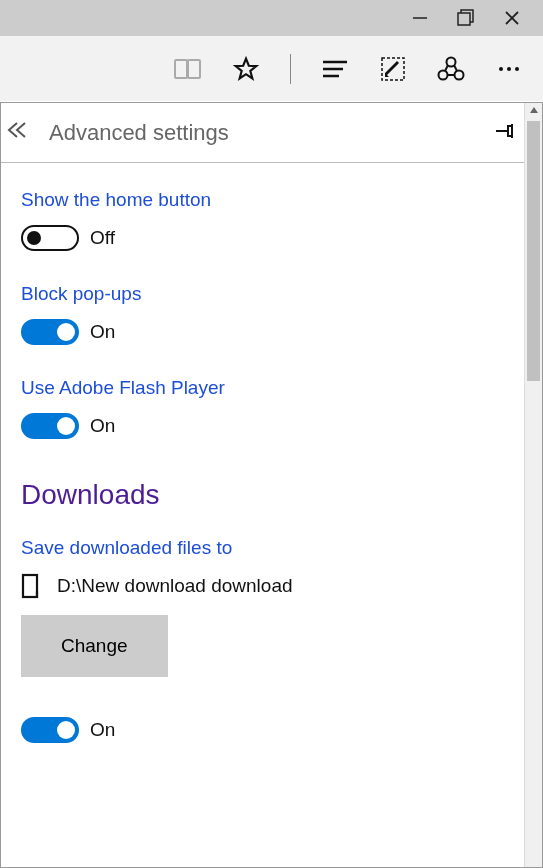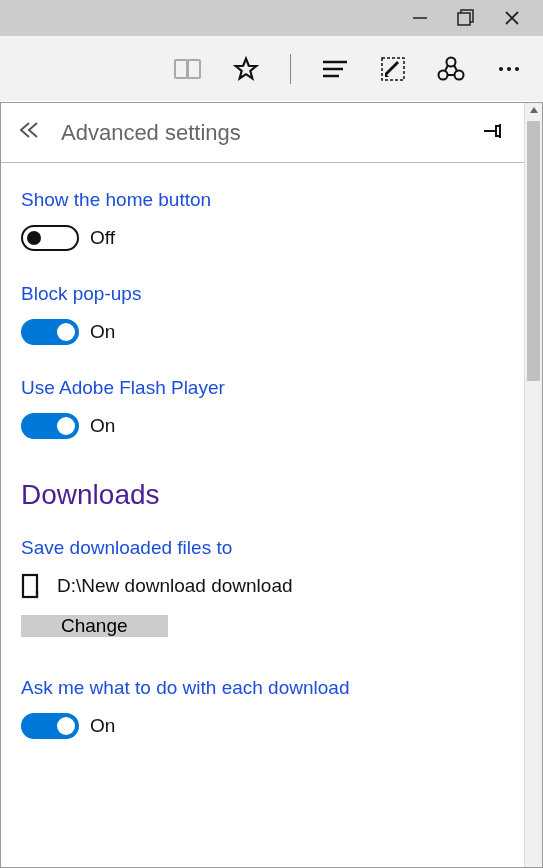--- a/index.html
+++ b/index.html
@@ -57,21 +57,21 @@
     top: 18px;
     left: 2px;
     right: 2px;
     height: 260px;
     background: #c0c0c0;
   }
   .panel-header {
     display: flex;
     align-items: center;
     height: 60px;
-    padding: 0 18px;
+    padding: 0 6px;
     border-bottom: 1px solid #bbb;
     color: #666;
   }
   .panel-header .back {
     font-size: 18px;
     margin-right: 22px;
     color: #555;
   }
   .panel-header .title {
     font-size: 22px;
@@ -134,21 +134,21 @@
     align-items: center;
     gap: 14px;
     margin-bottom: 16px;
     margin-top: 14px;
   }
   .folder-icon { width: 22px; height: 26px; }
   .path-text { font-size: 19px; }
   .change-btn {
     background: #ccc;
     border: none;
-    padding: 0 40px;
+    padding: 20px 40px;
     font-size: 19px;
     font-family: inherit;
     cursor: pointer;
     margin-bottom: 40px;
   }
 </style>
 </head>
 <body>
 
 <div class="titlebar">
@@ -276,21 +276,20 @@
           <svg width="20" height="26">
               <rect x="2" y="2" width="14" height="22" fill="none" stroke="#111" stroke-width="2.2"></rect>
               <path d="M16 18 L16 24 L10 24" fill="none" stroke="#111" stroke-width="2.2"></path>
             </svg>
         </div>
         <div class="path-text">D:\New download download</div>
       </div>
       <button class="change-btn">Change</button>
 
       <div class="setting">
-        <div class="setting-label">Ask me what to do with each download</div>
         <div class="toggle-row">
           <div class="toggle on">
               <div class="knob"></div>
             </div>
           <div class="toggle-text">On</div>
         </div>
       </div>
 
     </div>
   </div>

